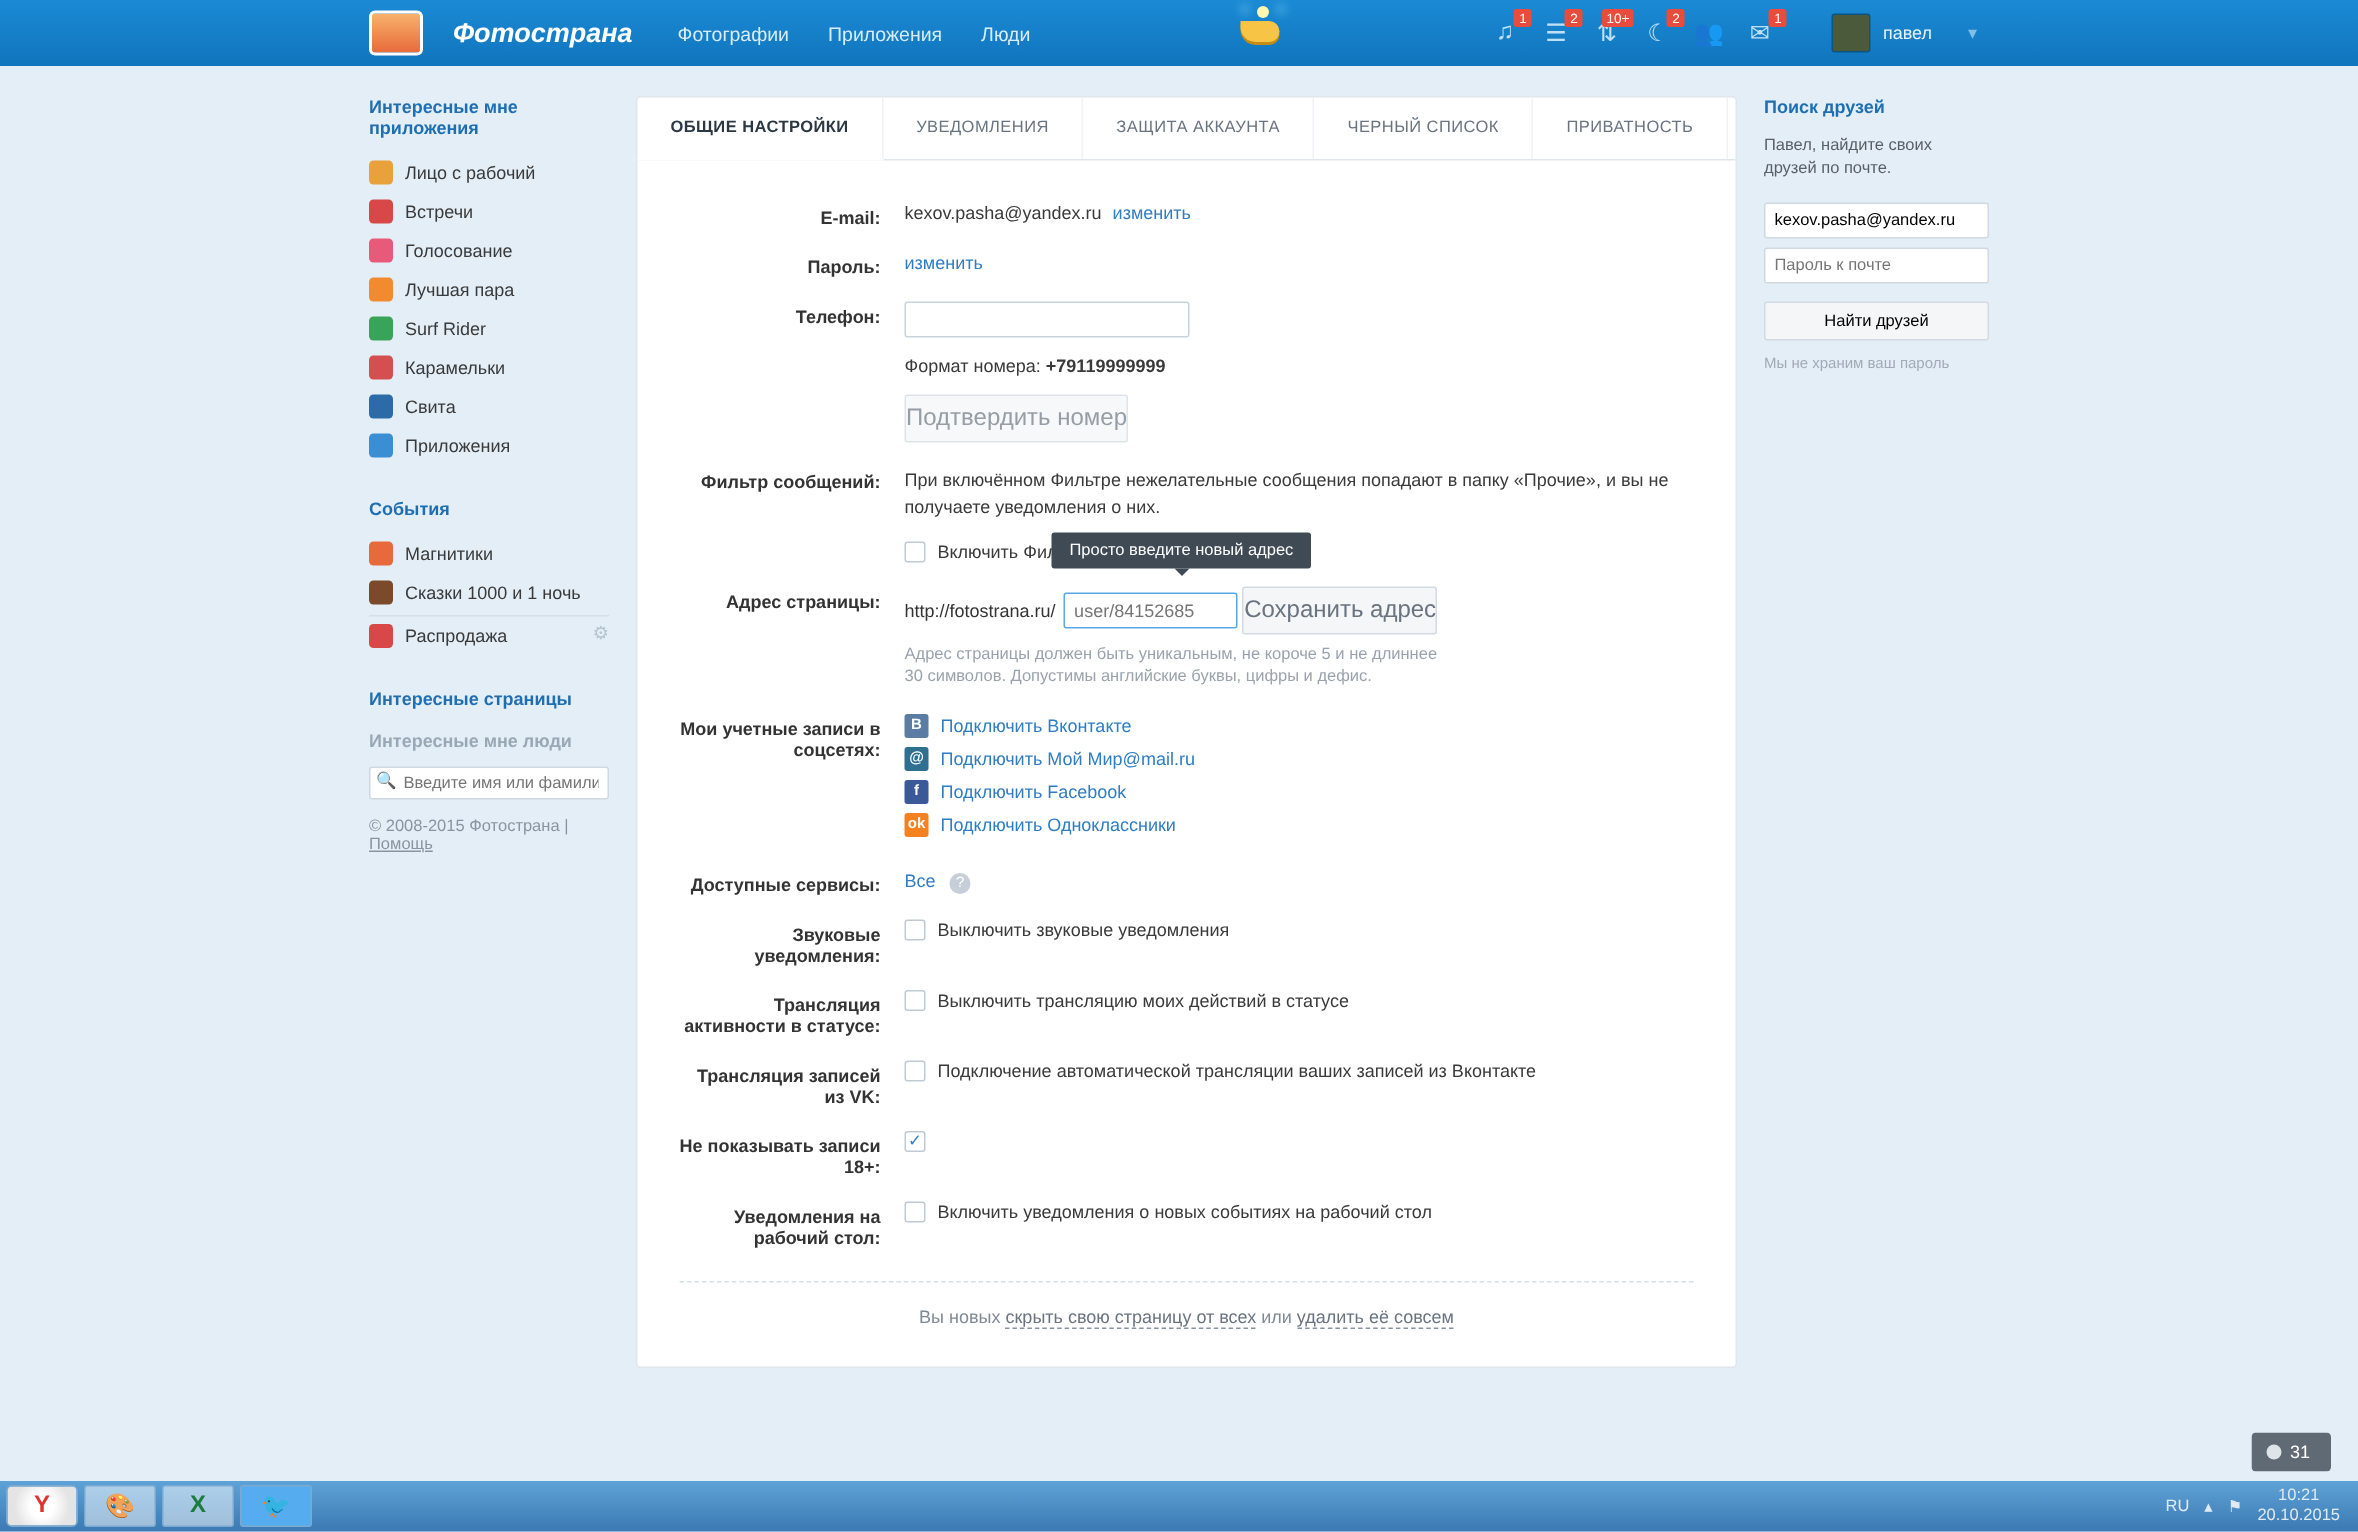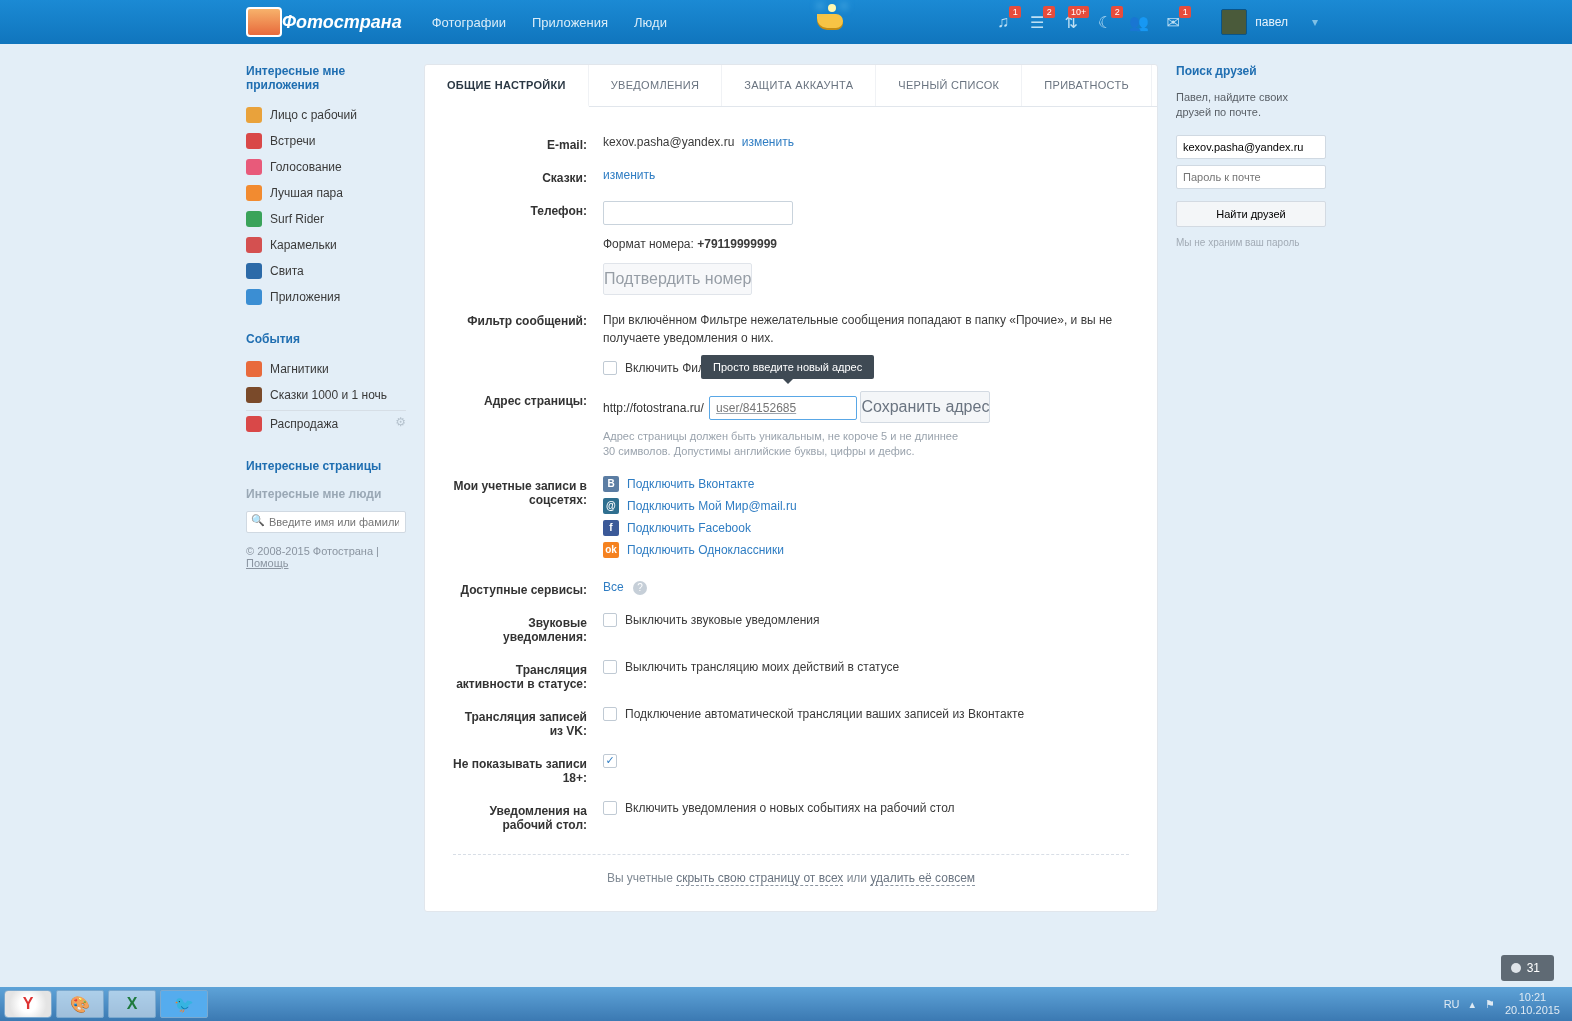--- a/index.html
+++ b/index.html
@@ -2,21 +2,21 @@
 <html><head>
 <meta charset="utf-8">
 <style>
 * { box-sizing: border-box; margin: 0; padding: 0; }
 body { font-family: Arial, Helvetica, sans-serif; font-size: 12px; background: #e3eef7; color: #333; }
 a { color: #2f7dc3; text-decoration: none; cursor: pointer; }
 
 
 .topbar { background: linear-gradient(#1b8ad4,#1075bd); height: 44px; position: relative; }
 .topbar-inner { width: 1080px; margin: 0 auto; display: flex; align-items: center; height: 44px; color: #fff; }
-.logo-block { display: flex; align-items: center; gap: 0; cursor: pointer; }
+.logo-block { display: flex; align-items: center; gap: 20px; cursor: pointer; }
 .logo-img { width: 36px; height: 30px; background: linear-gradient(#f7b26b,#e86a3c); border-radius: 4px; border: 2px solid #fff; }
 .logo-text { font-size: 18px; font-weight: 700; font-style: italic; }
 .mainnav { display: flex; gap: 26px; margin-left: 30px; }
 .mainnav a { color: #d9ecf8; font-size: 13px; }
 .lamp { width: 70px; height: 40px; margin: 0 auto; position: relative; }
 .lamp::before { content: ""; position: absolute; left: 22px; top: 12px; width: 26px; height: 14px; background: #f7c445; border-radius: 0 14px 14px 20px; box-shadow: 0 2px 0 #c38c14; }
 .lamp::after { content: ""; position: absolute; left: 33px; top: 2px; width: 8px; height: 8px; background: #fff7b0; border-radius: 50%; box-shadow: -12px -2px 6px #3aa0de, 12px -2px 6px #3aa0de; }
 .icons-group { display: flex; align-items: center; gap: 14px; margin-left: auto; }
 .hicon { position: relative; width: 20px; height: 20px; display: inline-flex; align-items: center; justify-content: center; color: #bfe0f4; cursor: pointer; font-size: 16px; }
 .badge { position: absolute; top: -6px; right: -8px; background: #e74c3c; color: #fff; font-size: 9px; line-height: 12px; min-width: 12px; padding: 0 3px; border-radius: 2px; text-align: center; }
@@ -52,21 +52,21 @@
 .tab { padding: 14px 22px; font-size: 11px; letter-spacing: .3px; color: #6a7480; cursor: pointer; border-right: 1px solid #f0f2f5; }
 .tab.active { color: #2b3844; font-weight: 700; border-bottom: 2px solid #fff; margin-bottom: -1px; }
 .formarea { padding: 28px 28px 26px 28px; }
 .row { display: flex; align-items: flex-start; margin-bottom: 16px; }
 .row-label { width: 150px; text-align: right; padding-right: 16px; color: #333; font-weight: 700; font-size: 12px; padding-top: 3px; }
 .row-body { flex: 1; font-size: 12px; color: #3a3a3a; }
 .txt-input { border: 1px solid #c9d3dc; padding: 4px 6px; font-size: 12px; border-radius: 2px; }
 .txt-btn { background: #f4f6f8; border: 1px solid #d3dae2; color: #6a7480; padding: 6px 0; font-size: 16px; border-radius: 2px; cursor: pointer; }
 .txt-btn[disabled] { opacity: .7; cursor: default; }
 .hint { color: #9aa3ad; font-size: 11px; margin-top: 6px; line-height: 1.4; }
-.url-input { border: 1px solid #59a7e6; padding: 4px 6px; font-size: 12px; border-radius: 2px; width: 148px; color: #9aa3ad; text-decoration: underline; }
+.url-input { border: 1px solid #59a7e6; padding: 4px 6px; font-size: 12px; border-radius: 2px; width: 116px; color: #9aa3ad; }
 .url-prefix { color: #333; margin-right: 2px; }
 .save-address { margin-left: 0; }
 .tooltip { position: absolute; background: #3f4a54; color: #fff; font-size: 11px; padding: 6px 12px; border-radius: 2px; white-space: nowrap; }
 .tooltip::after { content: ""; position: absolute; left: 50%; margin-left: -5px; bottom: -5px; border: 5px solid transparent; border-top-color: #3f4a54; border-bottom: none; }
 
 .chk-row { display: flex; align-items: center; gap: 8px; }
 .chk { width: 14px; height: 14px; border: 1px solid #c0cad4; border-radius: 2px; background: #fff; display: inline-flex; align-items: center; justify-content: center; font-size: 11px; color: #2f7dc3; }
 .chk.on::before { content: "✓"; }
 
 .soc-row { display: flex; align-items: center; gap: 8px; margin-bottom: 6px; }
@@ -215,21 +215,21 @@
 
       <div class="formarea">
         <div class="row">
           <div class="row-label">E-mail:</div>
           <div class="row-body">
             <span>kexov.pasha@yandex.ru</span>
             <a style="margin-left:4px">изменить</a>
           </div>
         </div>
         <div class="row">
-          <div class="row-label">Сказки:</div>
+          <div class="row-label">Пароль:</div>
           <div class="row-body"><a>изменить</a></div>
         </div>
         <div class="row">
           <div class="row-label">Телефон:</div>
           <div class="row-body">
             <input class="txt-input" style="width: 190px;">
             <div style="margin-top:12px">
               <span>Формат номера:</span>
               <b>+79119999999</b>
             </div>
@@ -334,21 +334,21 @@
               <div class="chk-row">
                 <span class="chk"></span>
                 <span>Включить уведомления о новых событиях на рабочий стол</span>
               </div>
             </div>
         </div>
 
 
         <div class="divider-dot"></div>
         <p class="bottom-note">
-          <span>Вы учетные </span><a>скрыть свою страницу от всех</a><span> или </span><a>удалить её совсем</a>
+          <span>Вы новых </span><a>скрыть свою страницу от всех</a><span> или </span><a>удалить её совсем</a>
         </p>
       </div>
     </div>
   </main>
 
   <aside class="rightcol">
     <div class="right-h">Поиск друзей</div>
     <div class="right-note">Павел, найдите своих друзей по почте.</div>
     <input class="right-input" value="kexov.pasha@yandex.ru" style="">
     <input class="right-input" type="password" placeholder="Пароль к почте" style="">

